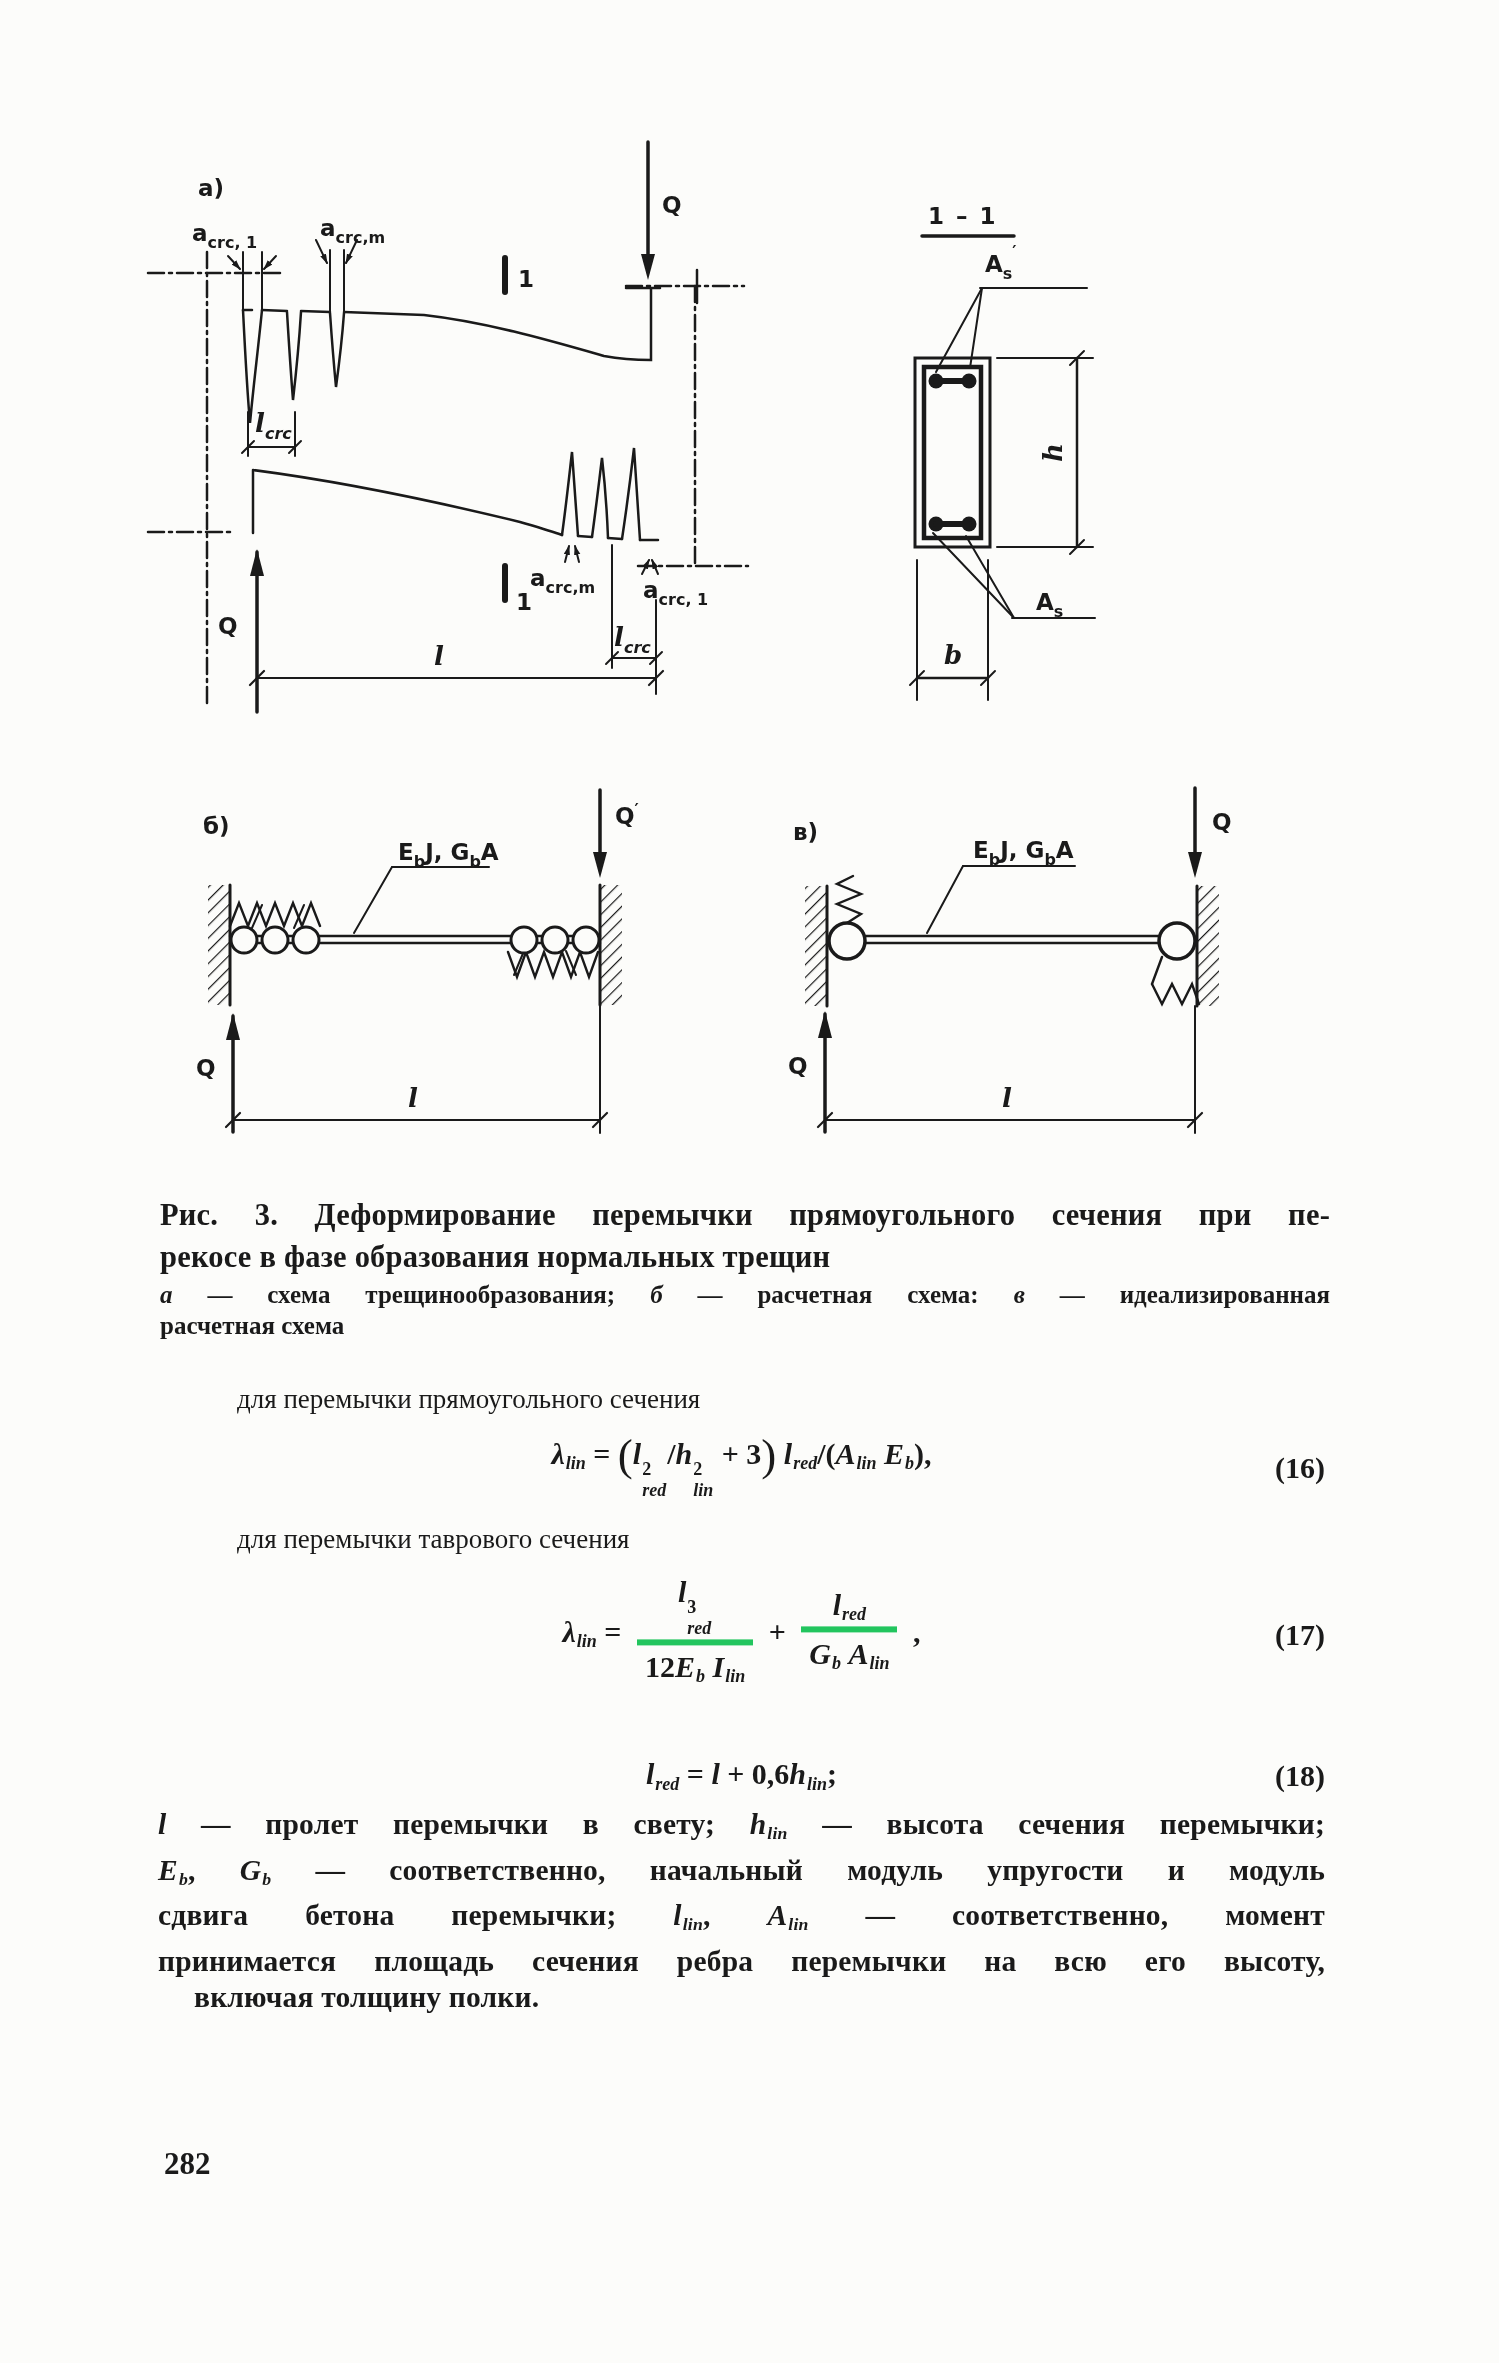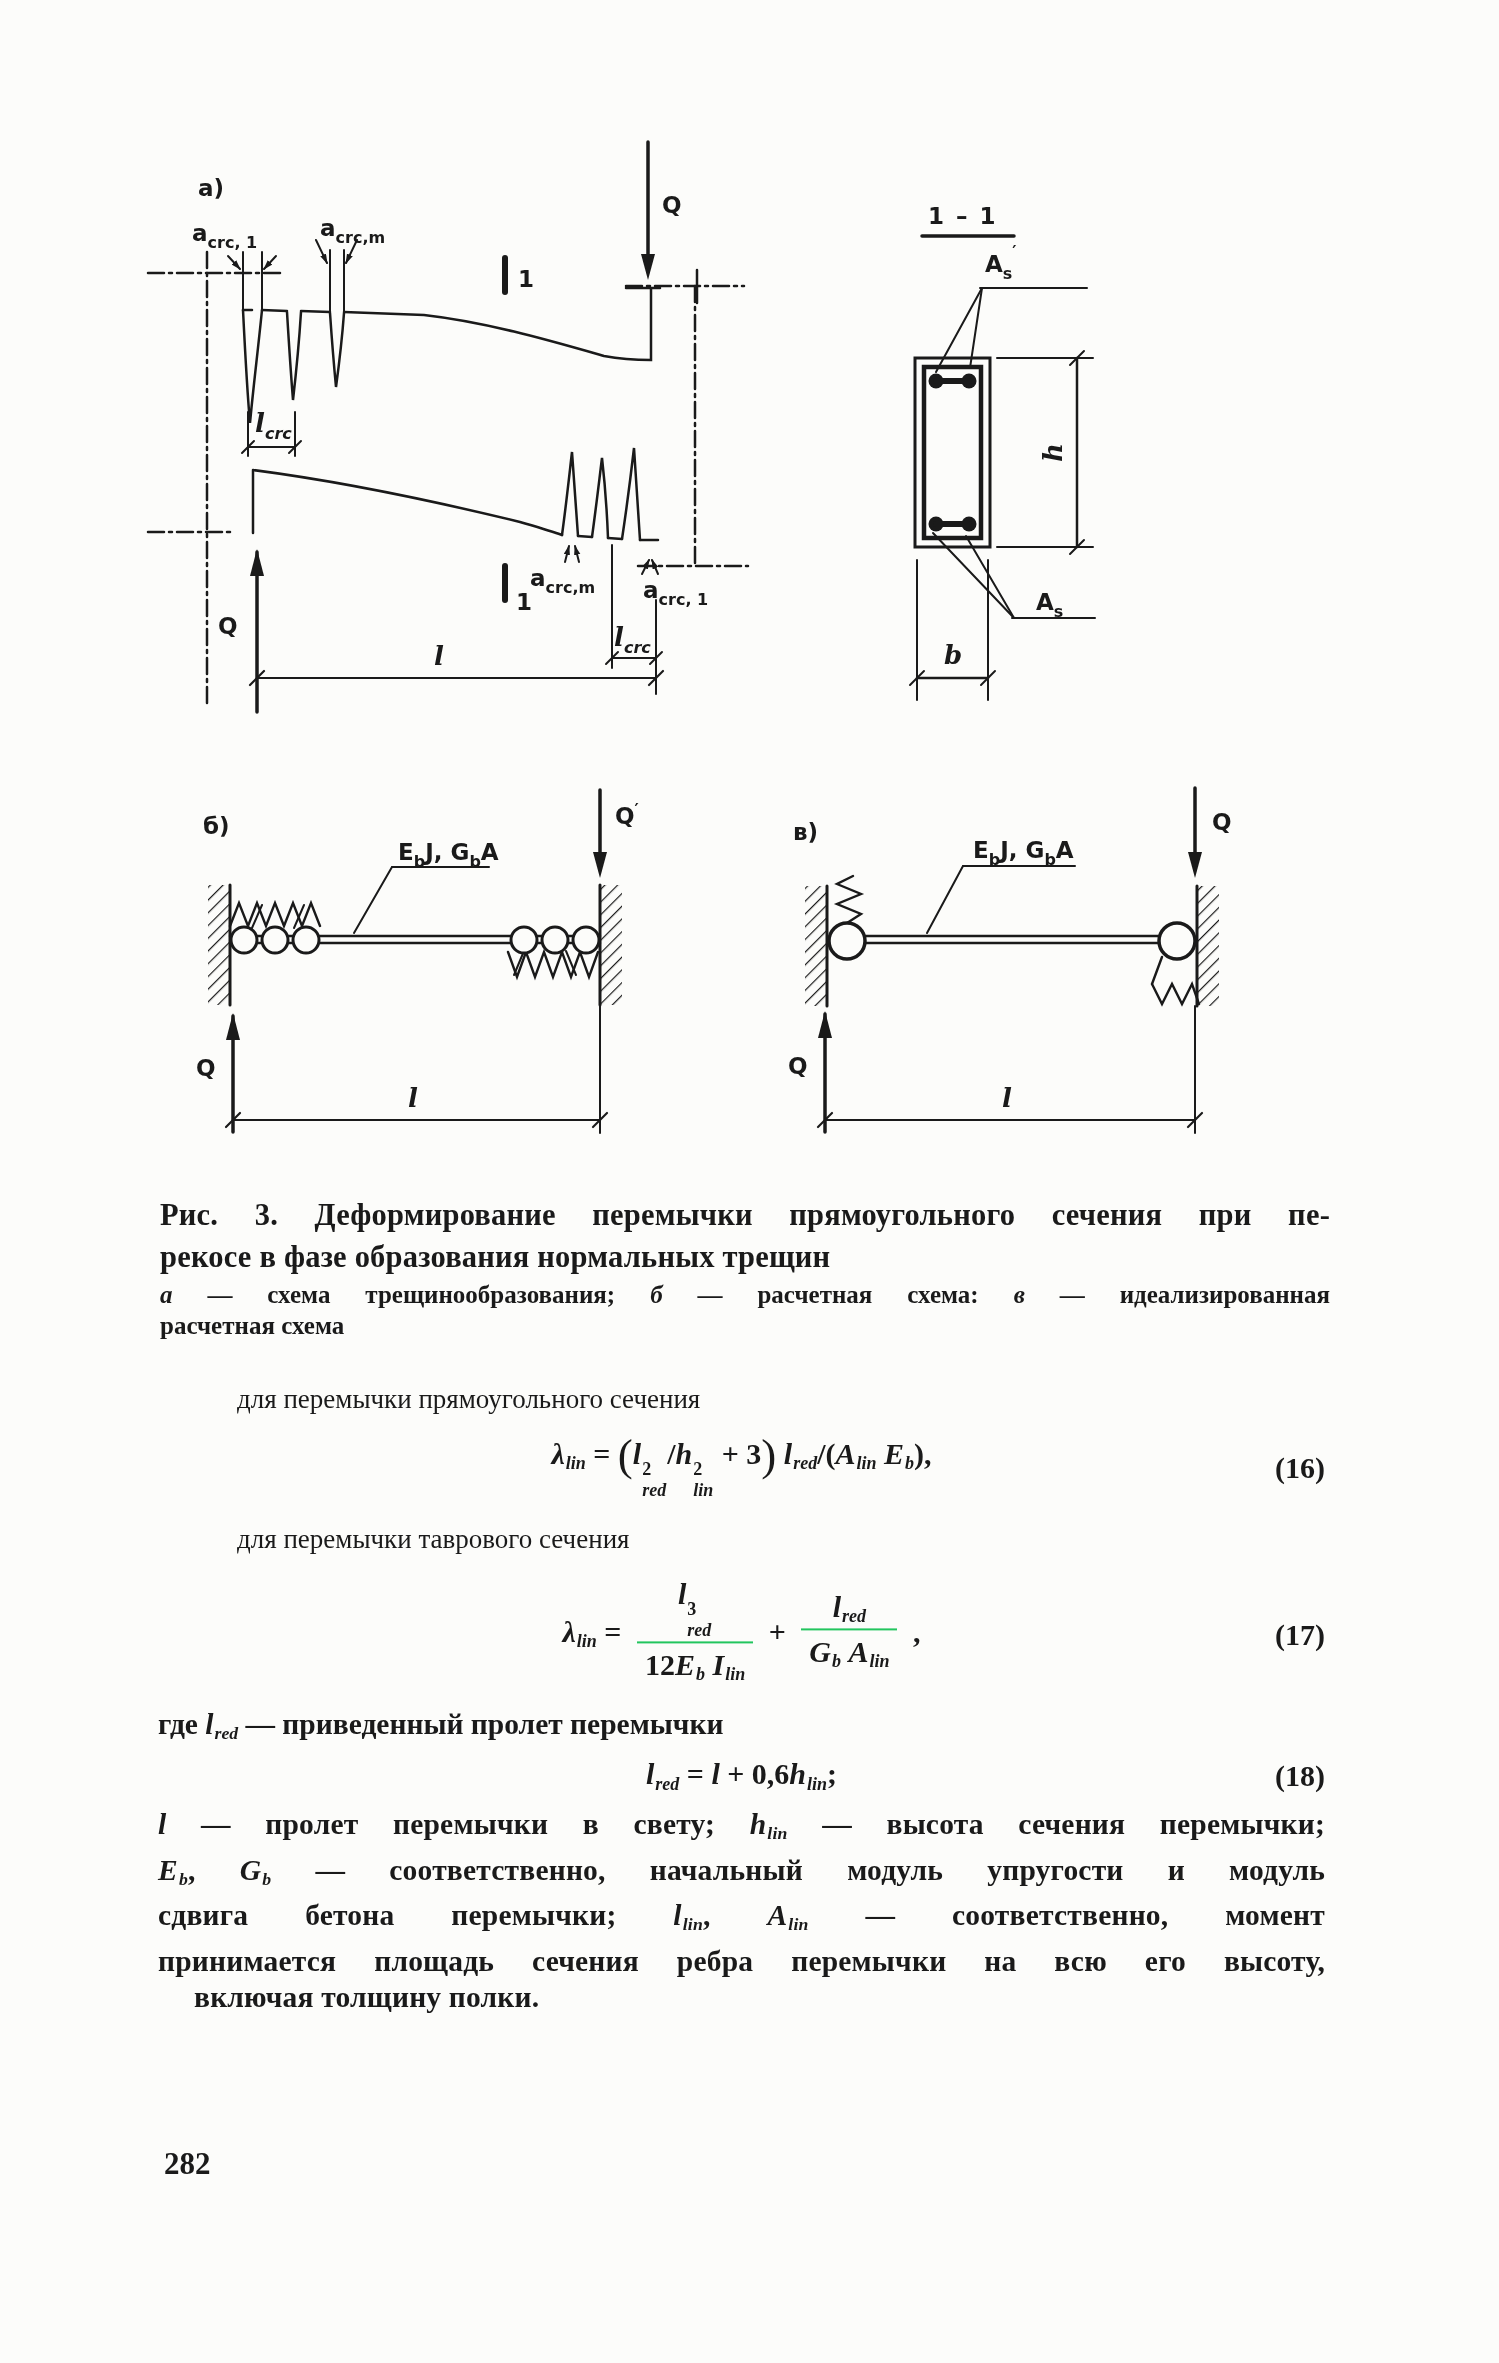--- a/index.html
+++ b/index.html
@@ -36,21 +36,21 @@
   .vit{font-style:italic;}
   .vsub{font-style:italic;font-size:.6em;vertical-align:-.28em;margin-left:1px;}
   .bigp{font-size:1.5em;font-weight:400;vertical-align:-.14em;line-height:0;}
   .supsub{display:inline-flex;flex-direction:column;align-items:flex-start;
           font-size:.6em;line-height:1;vertical-align:-.6em;margin:0 1px;row-gap:3px;}
   .supsub .ssup{font-style:normal;}
   .supsub .ssub{font-style:italic;}
   .frac{display:inline-flex;flex-direction:column;align-items:center;margin:0 8px;
         line-height:1.05;transform:translateY(-0.12em);vertical-align:middle;}
   .frac .num{padding:0 8px 2px;}
-  .frac .den{border-top:2px solid #22c55e;padding:6px 8px 0;}
+  .frac .den{border-top:6px solid #22c55e;padding:6px 8px 0;}
 </style>
 </head>
 <body>
 
 <div class="page">
 
 <svg width="1499" height="1180" viewBox="0 0 1499 1180" stroke="#1a1a1a" fill="none" stroke-width="2.5" stroke-linecap="round">
   <defs>
     <pattern id="hatch" width="9" height="9" patternUnits="userSpaceOnUse" patternTransform="rotate(45)">
       <line x1="0" y1="0" x2="0" y2="9" stroke="#1a1a1a" stroke-width="2.4"></line>
@@ -346,21 +346,20 @@
               <span class="ssub">red</span>
             </span></span>
           <span class="den"><span>12</span><span class="vit">E</span><span class="vsub">b</span><span> </span><span class="vit">I</span><span class="vsub">lin</span></span>
         </span><span> + </span><span class="frac">
           <span class="num"><span class="vit">l</span><span class="vsub">red</span></span>
           <span class="den"><span class="vit">G</span><span class="vsub">b</span><span> </span><span class="vit">A</span><span class="vsub">lin</span></span>
         </span><span> ,</span></span>
   <span class="eqnum">(17)</span>
 </div>
 
-<div class="abs whereline"><span>где </span><span class="vit">l</span><span class="vsub">red</span><span> — приведенный пролет перемычки</span></div>
 
 <div class="abs eqrow" style="top:1744px;height:64px">
   <span><span class="vit">l</span><span class="vsub">red</span><span> = </span><span class="vit">l</span><span> + 0,6</span><span class="vit">h</span><span class="vsub">lin</span><span>;</span></span>
   <span class="eqnum">(18)</span>
 </div>
 
 <div class="abs bodyblock">
   <div class="bline"><span class="vit">l</span><span> — пролет перемычки в свету; </span><span class="vit">h</span><span class="vsub">lin</span><span> — высота сечения перемычки;</span></div>
   <div class="bline"><span class="vit">E</span><span class="vsub">b</span><span>, </span><span class="vit">G</span><span class="vsub">b</span><span> — соответственно, начальный модуль упругости и модуль</span></div>
   <div class="bline"><span>сдвига бетона перемычки; </span><span class="vit">l</span><span class="vsub">lin</span><span>, </span><span class="vit">A</span><span class="vsub">lin</span><span> — соответственно, момент</span></div>

